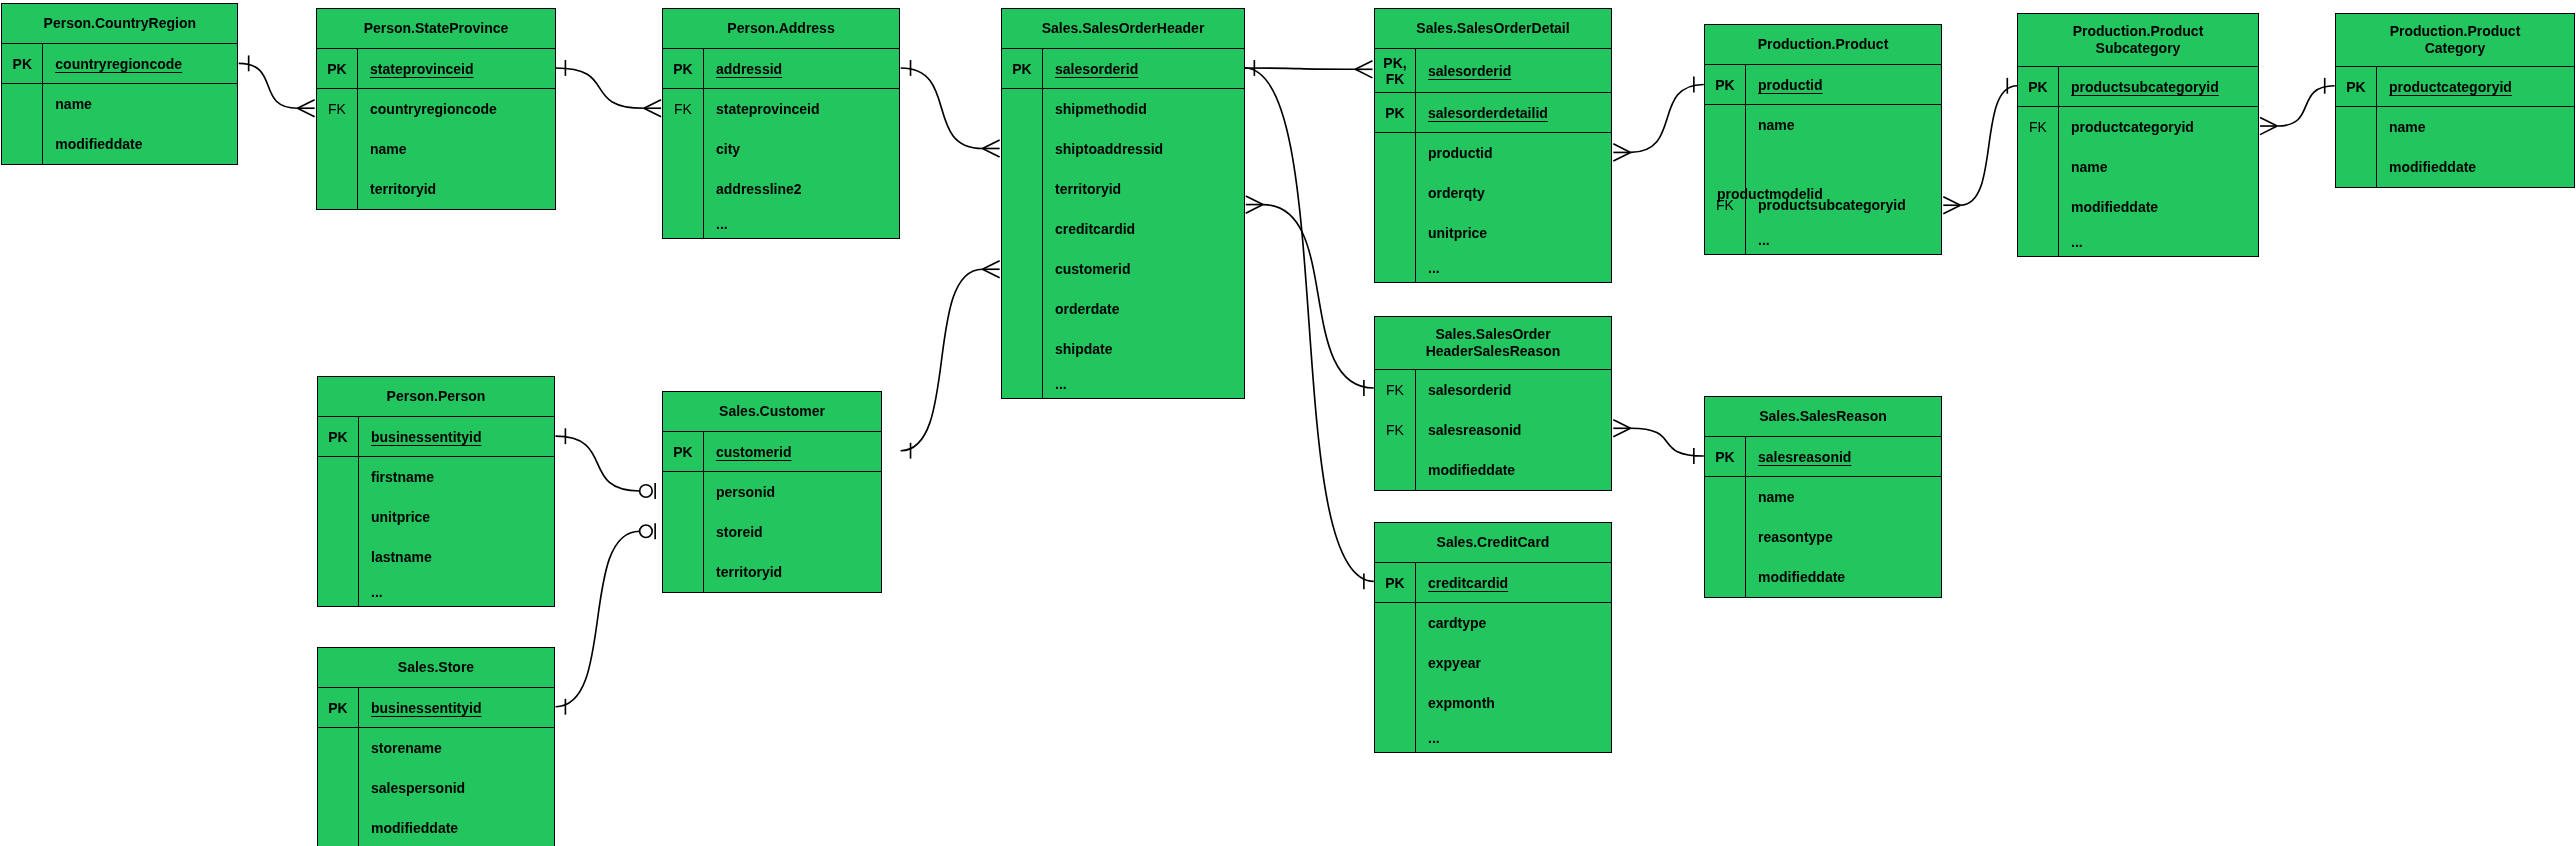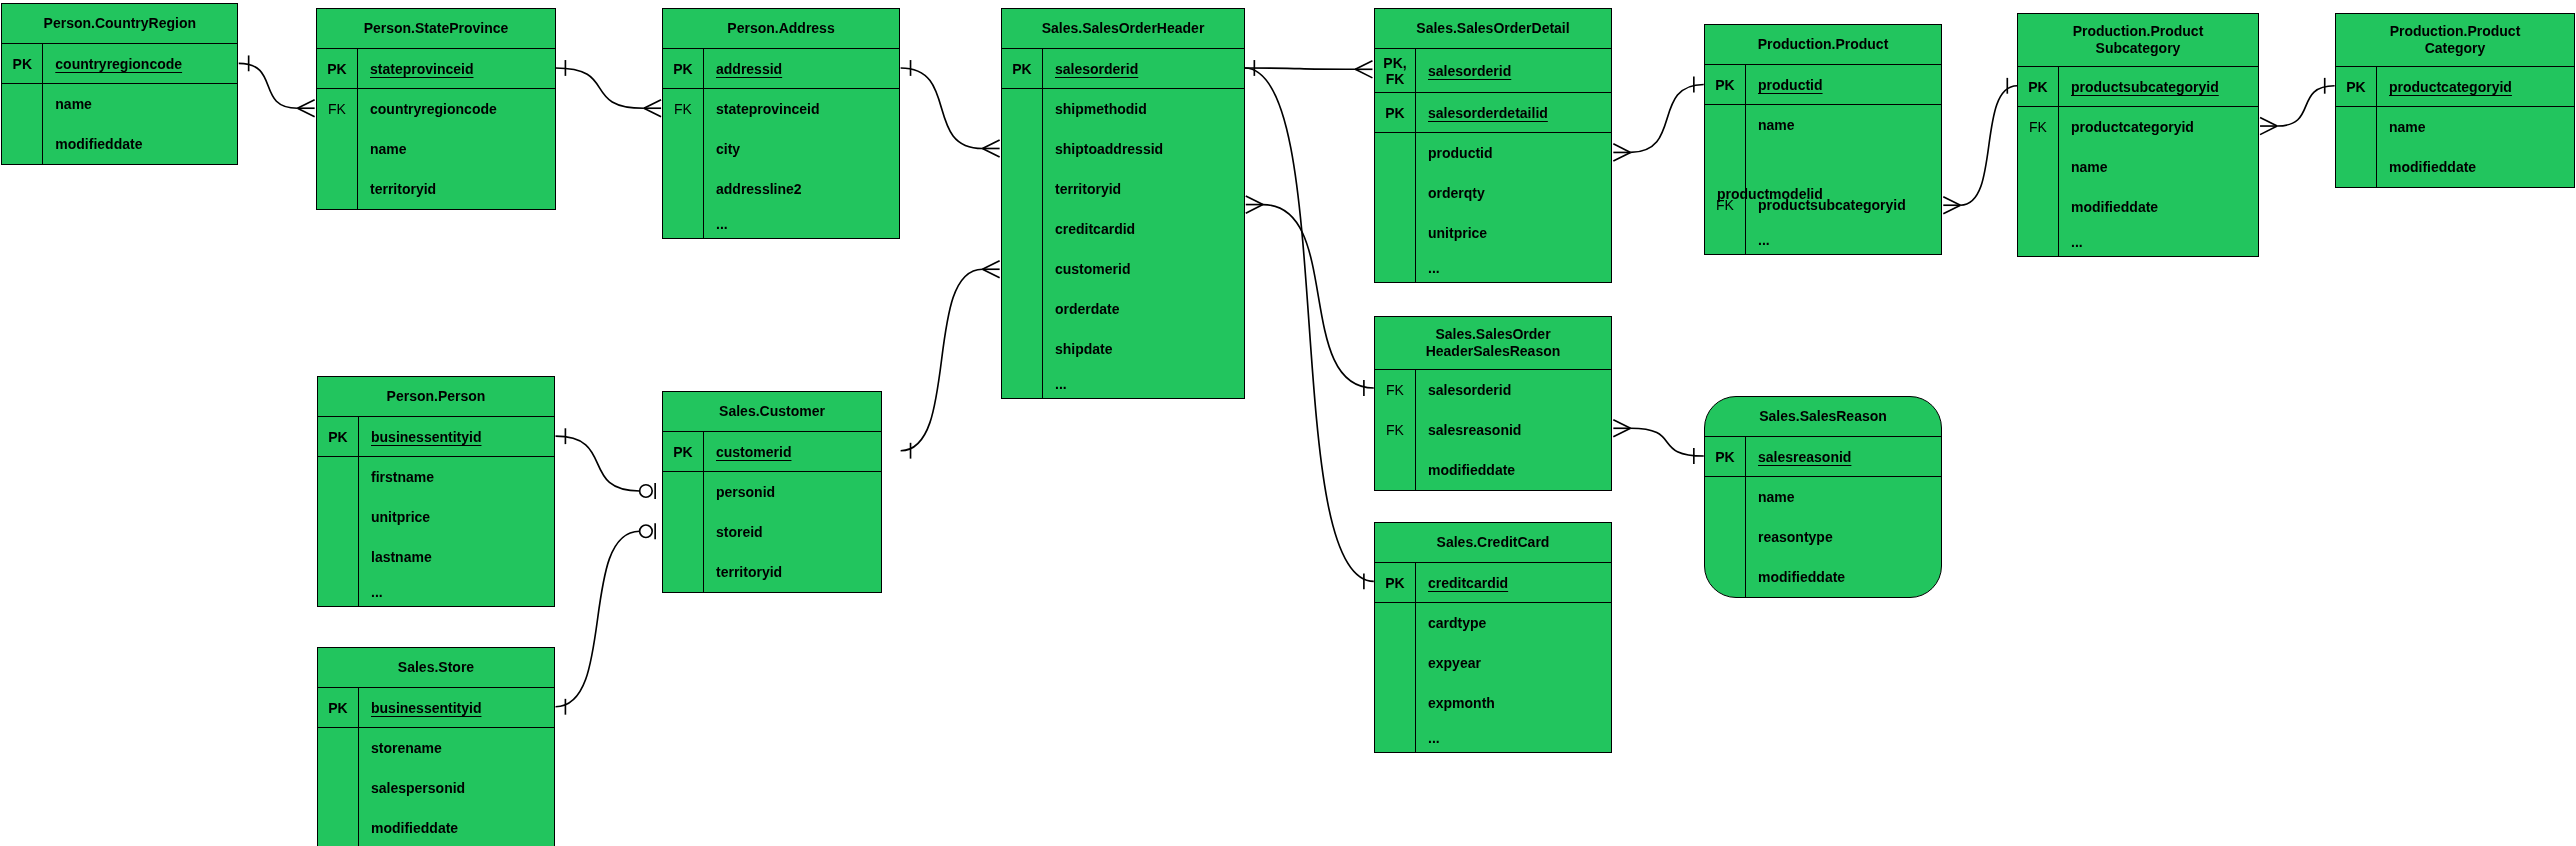--- a/index.html
+++ b/index.html
@@ -379,21 +379,21 @@
         <div class="t-arow" style="height: 40px;">
           <div class="t-key">FK</div>
           <div class="t-field">salesreasonid</div>
         </div>
         <div class="t-arow" style="height: 40px;">
           <div class="t-key"></div>
           <div class="t-field">modifieddate</div>
         </div>
       </div>
     </div>
-    <div class="er-table" style="left: 1704px; top: 396px; width: 238px; border-radius: 32px;">
+    <div class="er-table" style="left: 1704px; top: 396px; width: 238px;">
       <div class="t-title" style="height: 40px;">Sales.SalesReason</div>
       <div class="t-keyrow" style="height: 40px;">
         <div class="t-key">PK</div>
         <div class="t-field">salesreasonid</div>
       </div>
       <div>
         <div class="t-arow" style="height: 40px;">
           <div class="t-key"></div>
           <div class="t-field">name</div>
         </div>

